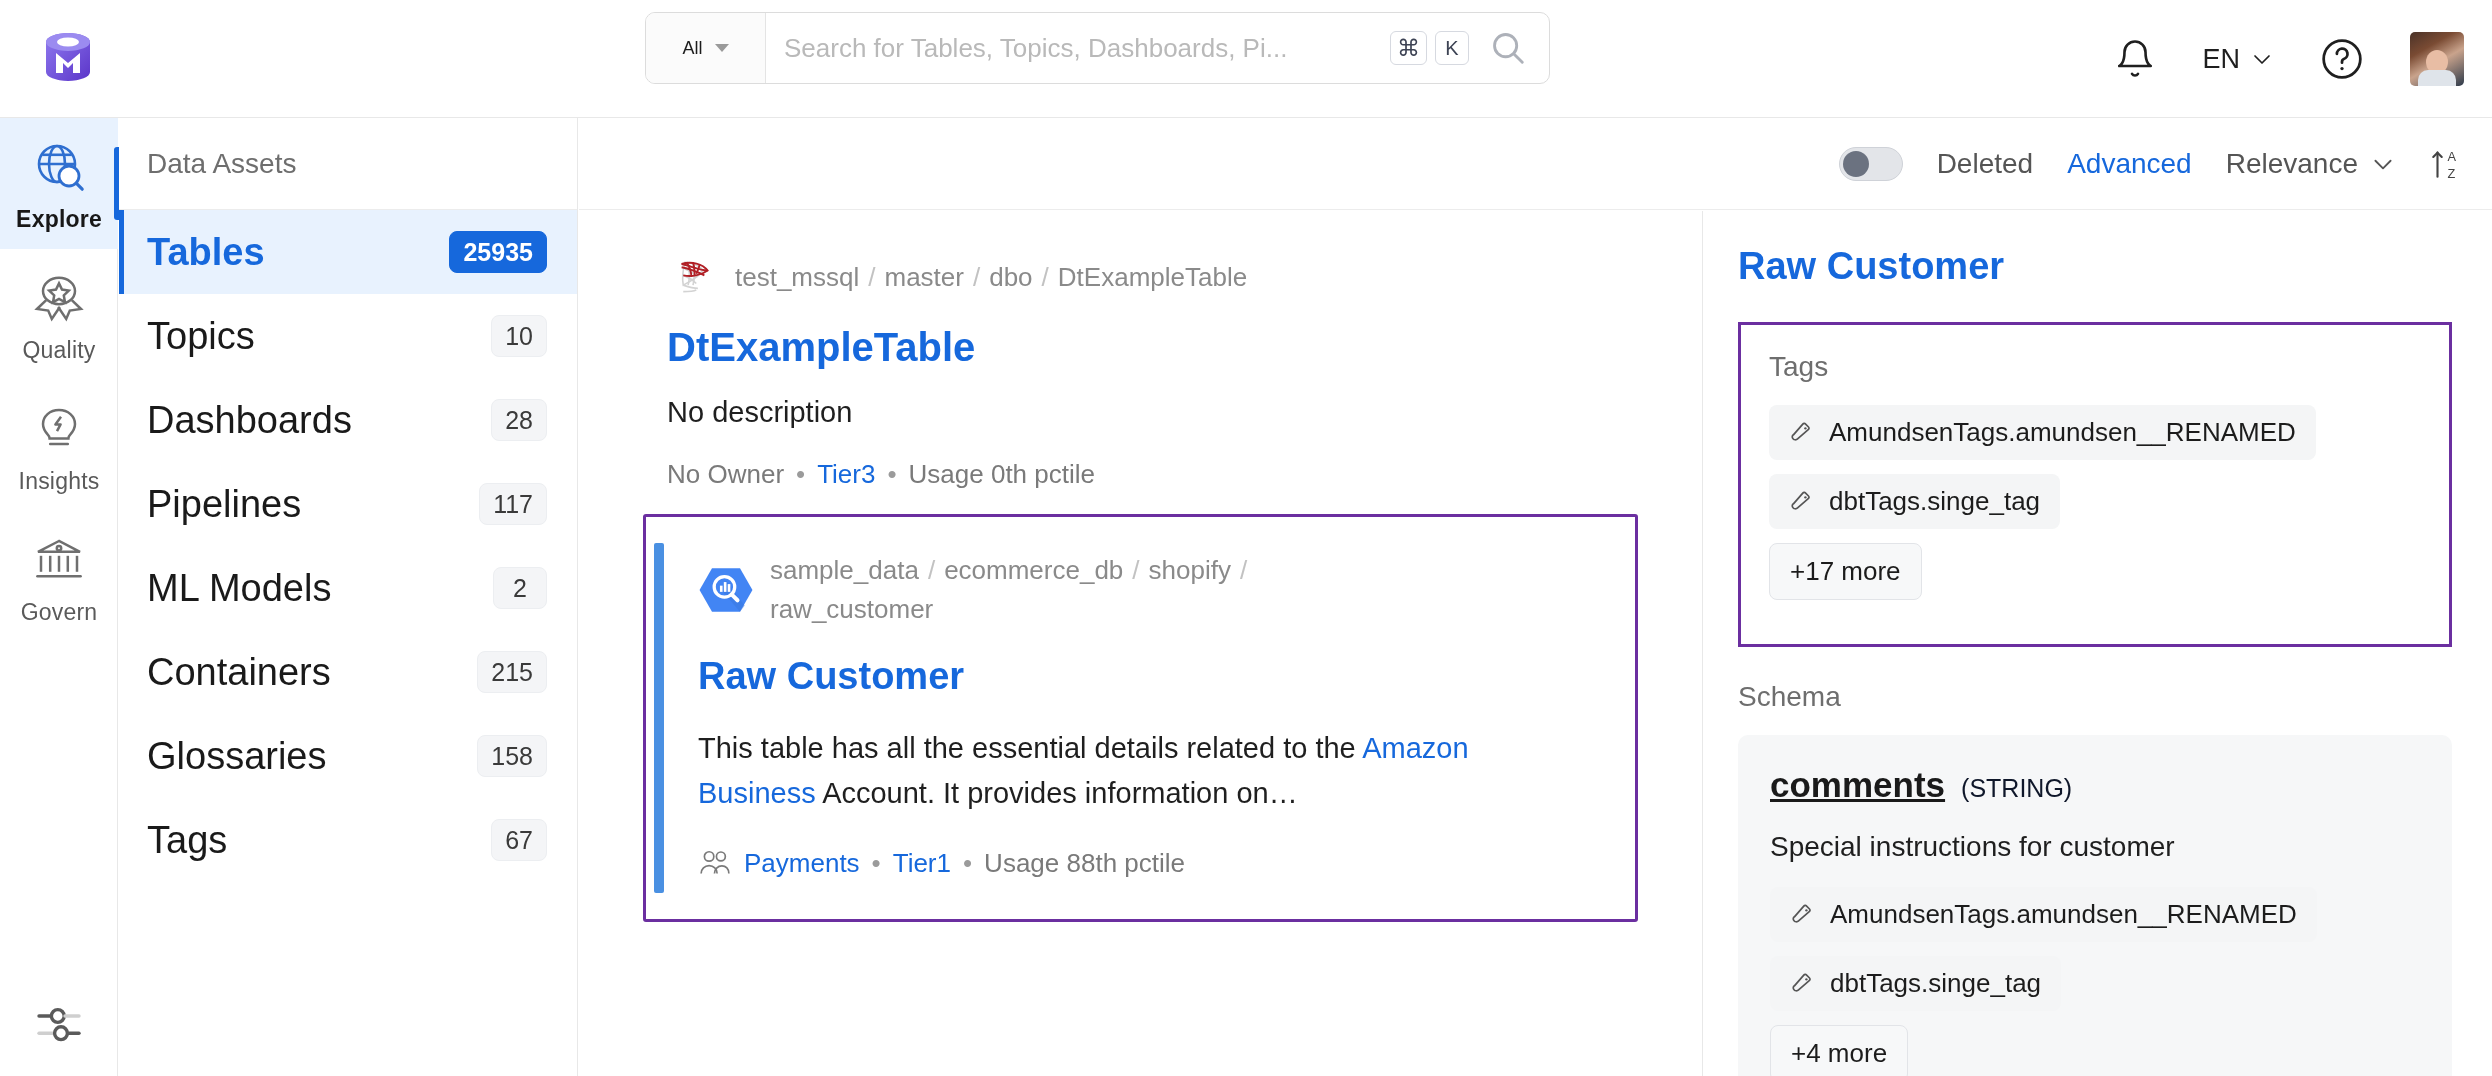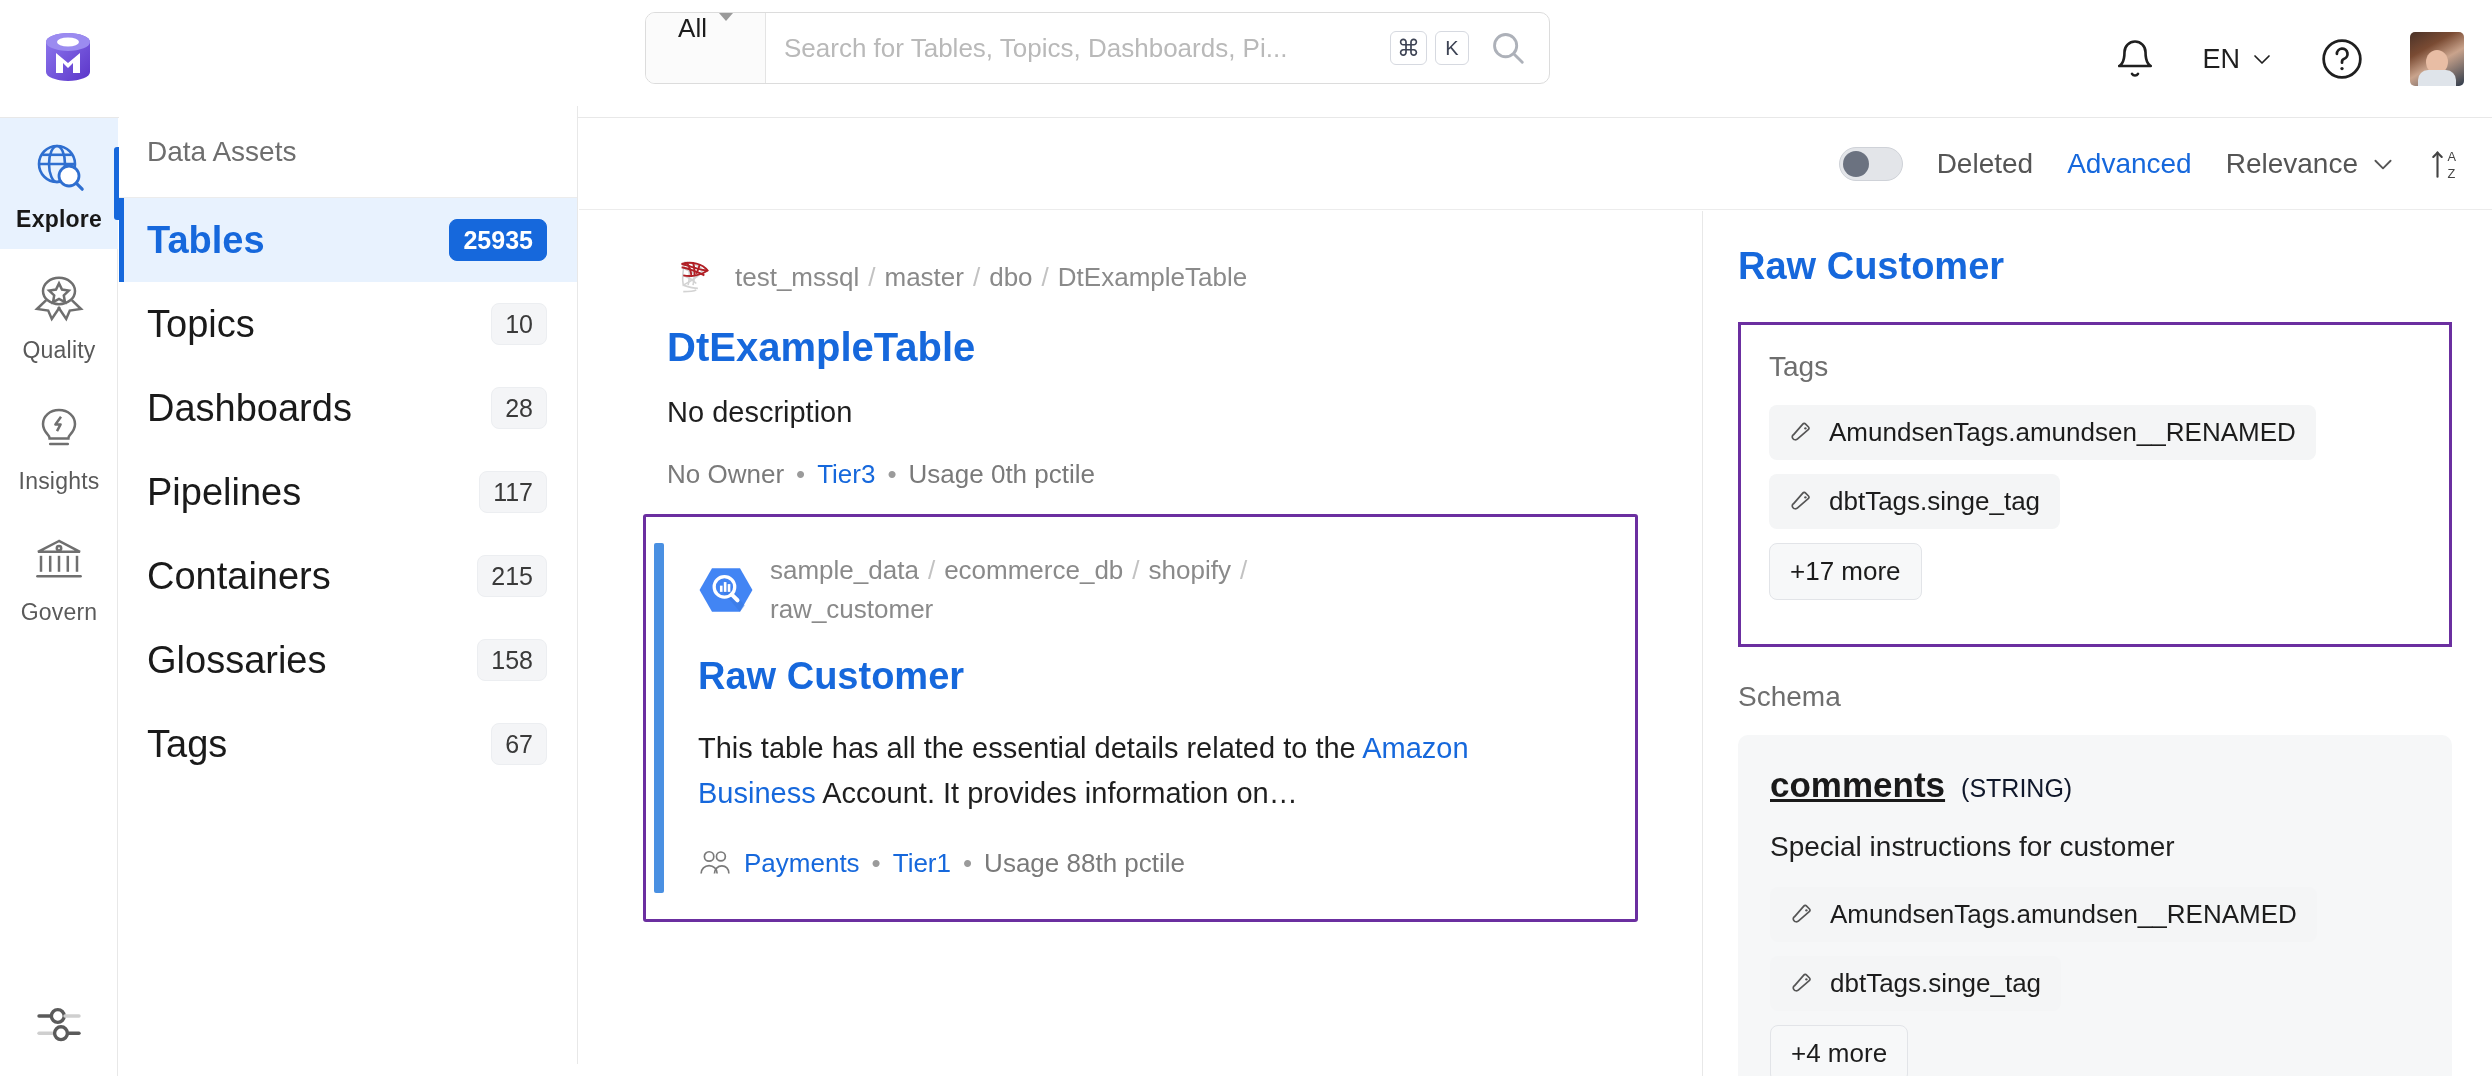--- a/index.html
+++ b/index.html
@@ -20,23 +20,23 @@
   .logo-wrap { position: absolute; left: 32px; top: 22px; width: 72px; height: 72px;
                display: flex; align-items: center; justify-content: center; }
   .search-area {
     position: absolute; left: 645px; top: 12px;
     width: 905px; height: 72px;
     display: flex; align-items: stretch;
     border: 1px solid #dcdcdc; border-radius: 10px; background: #fff;
     overflow: hidden;
   }
   .search-cat {
-    width: 120px; display: flex; align-items: flex-start; justify-content: center;
+    width: 120px; display: flex; align-items: center; justify-content: center;
     gap: 12px; background: #fbfbfb; border-right: 1px solid #e4e4e4;
-    font-size: 26px; color: #1c1c1c; cursor: pointer;
+    font-size: 18px; color: #1c1c1c; cursor: pointer;
   }
   .chev { width: 0; height: 0; border-left: 7px solid transparent;
           border-right: 7px solid transparent; border-top: 8px solid #9a9a9a; }
   .search-input-wrap { flex: 1; display: flex; align-items: center; padding: 0 18px; }
   .search-input {
     flex: 1; border: none; outline: none; font-size: 26px;
     color: #2b2b2b; font-family: "Liberation Sans", sans-serif;
     background: transparent;
   }
   .search-input::placeholder { color: #b9b9b9; }
@@ -81,21 +81,21 @@
   .rail-item.active .r-label { color: #181818; font-weight: 700; }
   .rail-item.active::after {
     content: ""; position: absolute; right: -1px; top: 22%;
     width: 5px; height: 56%; background: #1668dc; border-radius: 3px 0 0 3px;
   }
   .rail-bottom { position: absolute; bottom: 30px; width: 118px;
                  display: flex; justify-content: center; cursor: pointer; }
 
   
   .assets {
-    position: absolute; left: 119px; top: 106px; width: 459px; height: 958px;
+    position: absolute; left: 119px; top: 118px; width: 459px; height: 958px;
     background: #ffffff; border-right: 1px solid #e8e8e8;
   }
   .assets-title {
     height: 92px; display: flex; align-items: center; padding-left: 28px;
     font-size: 28px; color: #6e6e6e; border-bottom: 1px solid #ececec;
   }
   .asset-row {
     height: 84px; display: flex; align-items: center; justify-content: space-between;
     padding: 0 30px 0 28px; cursor: pointer; position: relative;
   }
@@ -321,20 +321,24 @@
       <span class="a-label">Topics</span>
       <span class="badge">10</span>
     </div>
     <div class="asset-row">
       <span class="a-label">Dashboards</span>
       <span class="badge">28</span>
     </div>
     <div class="asset-row">
       <span class="a-label">Pipelines</span>
       <span class="badge">117</span>
+    </div>
+    <div class="asset-row">
+      <span class="a-label">ML Models</span>
+      <span class="badge">2</span>
     </div>
     <div class="asset-row">
       <span class="a-label">Containers</span>
       <span class="badge">215</span>
     </div>
     <div class="asset-row">
       <span class="a-label">Glossaries</span>
       <span class="badge">158</span>
     </div>
     <div class="asset-row">

